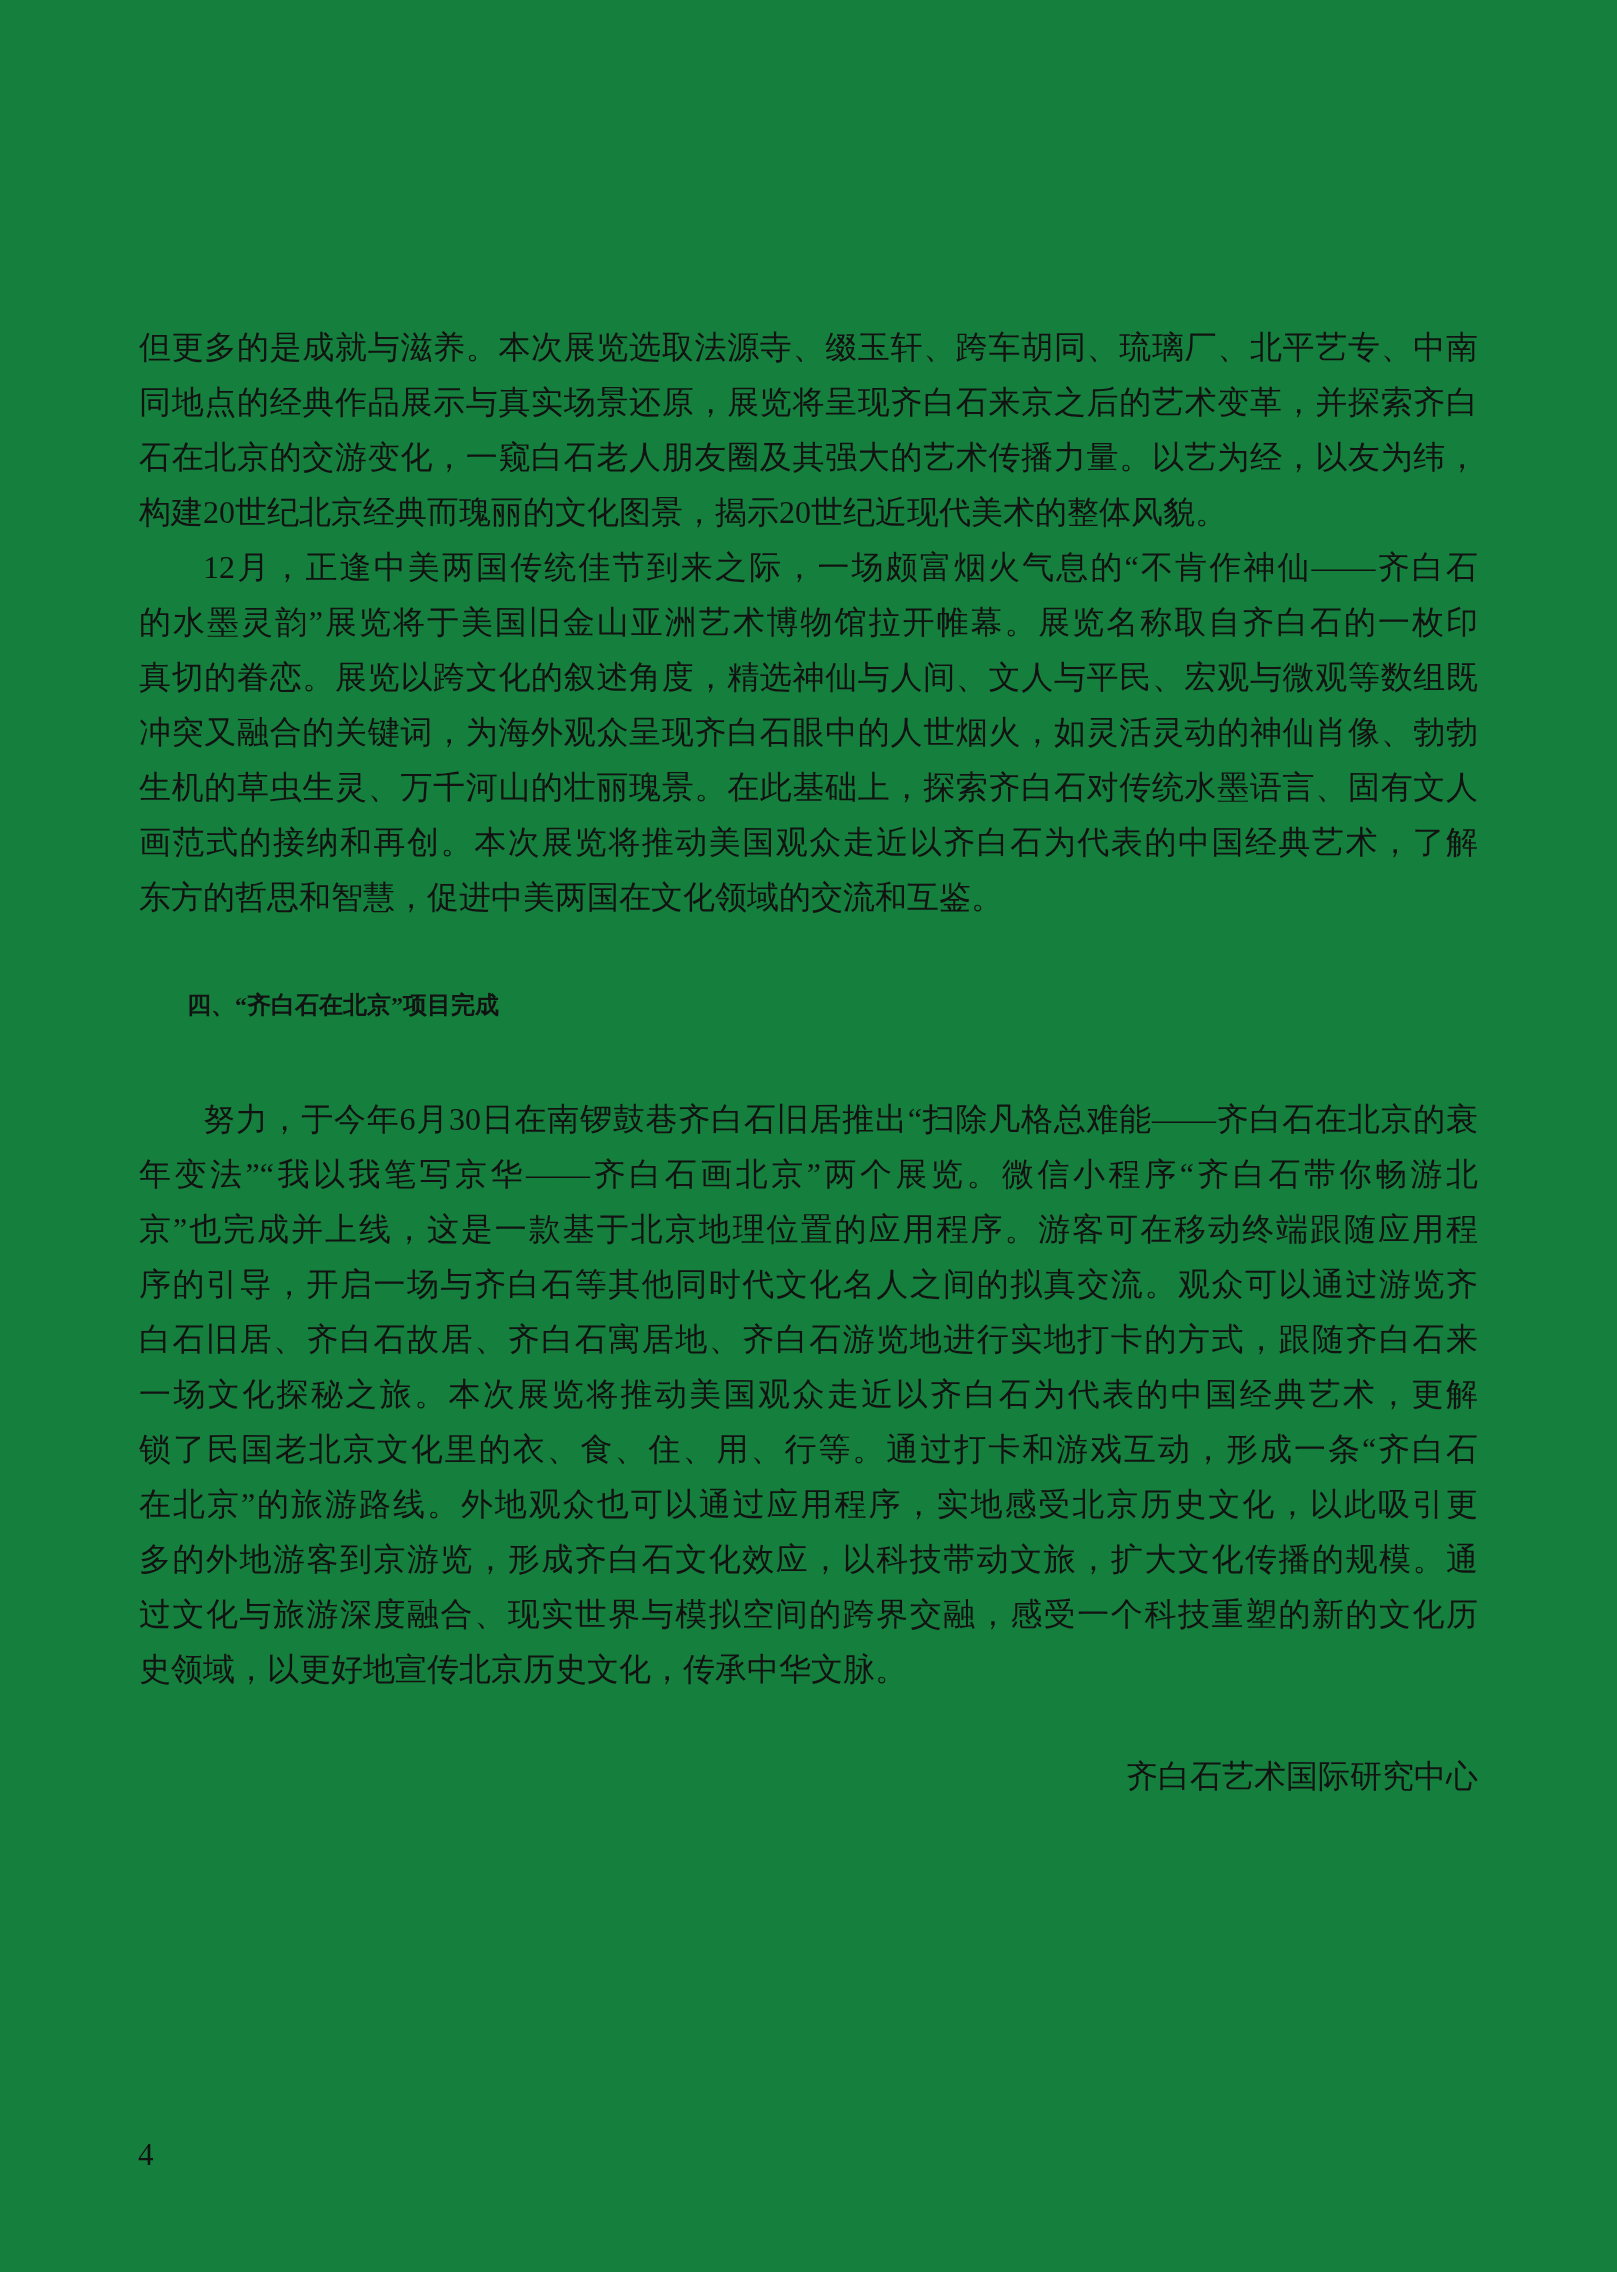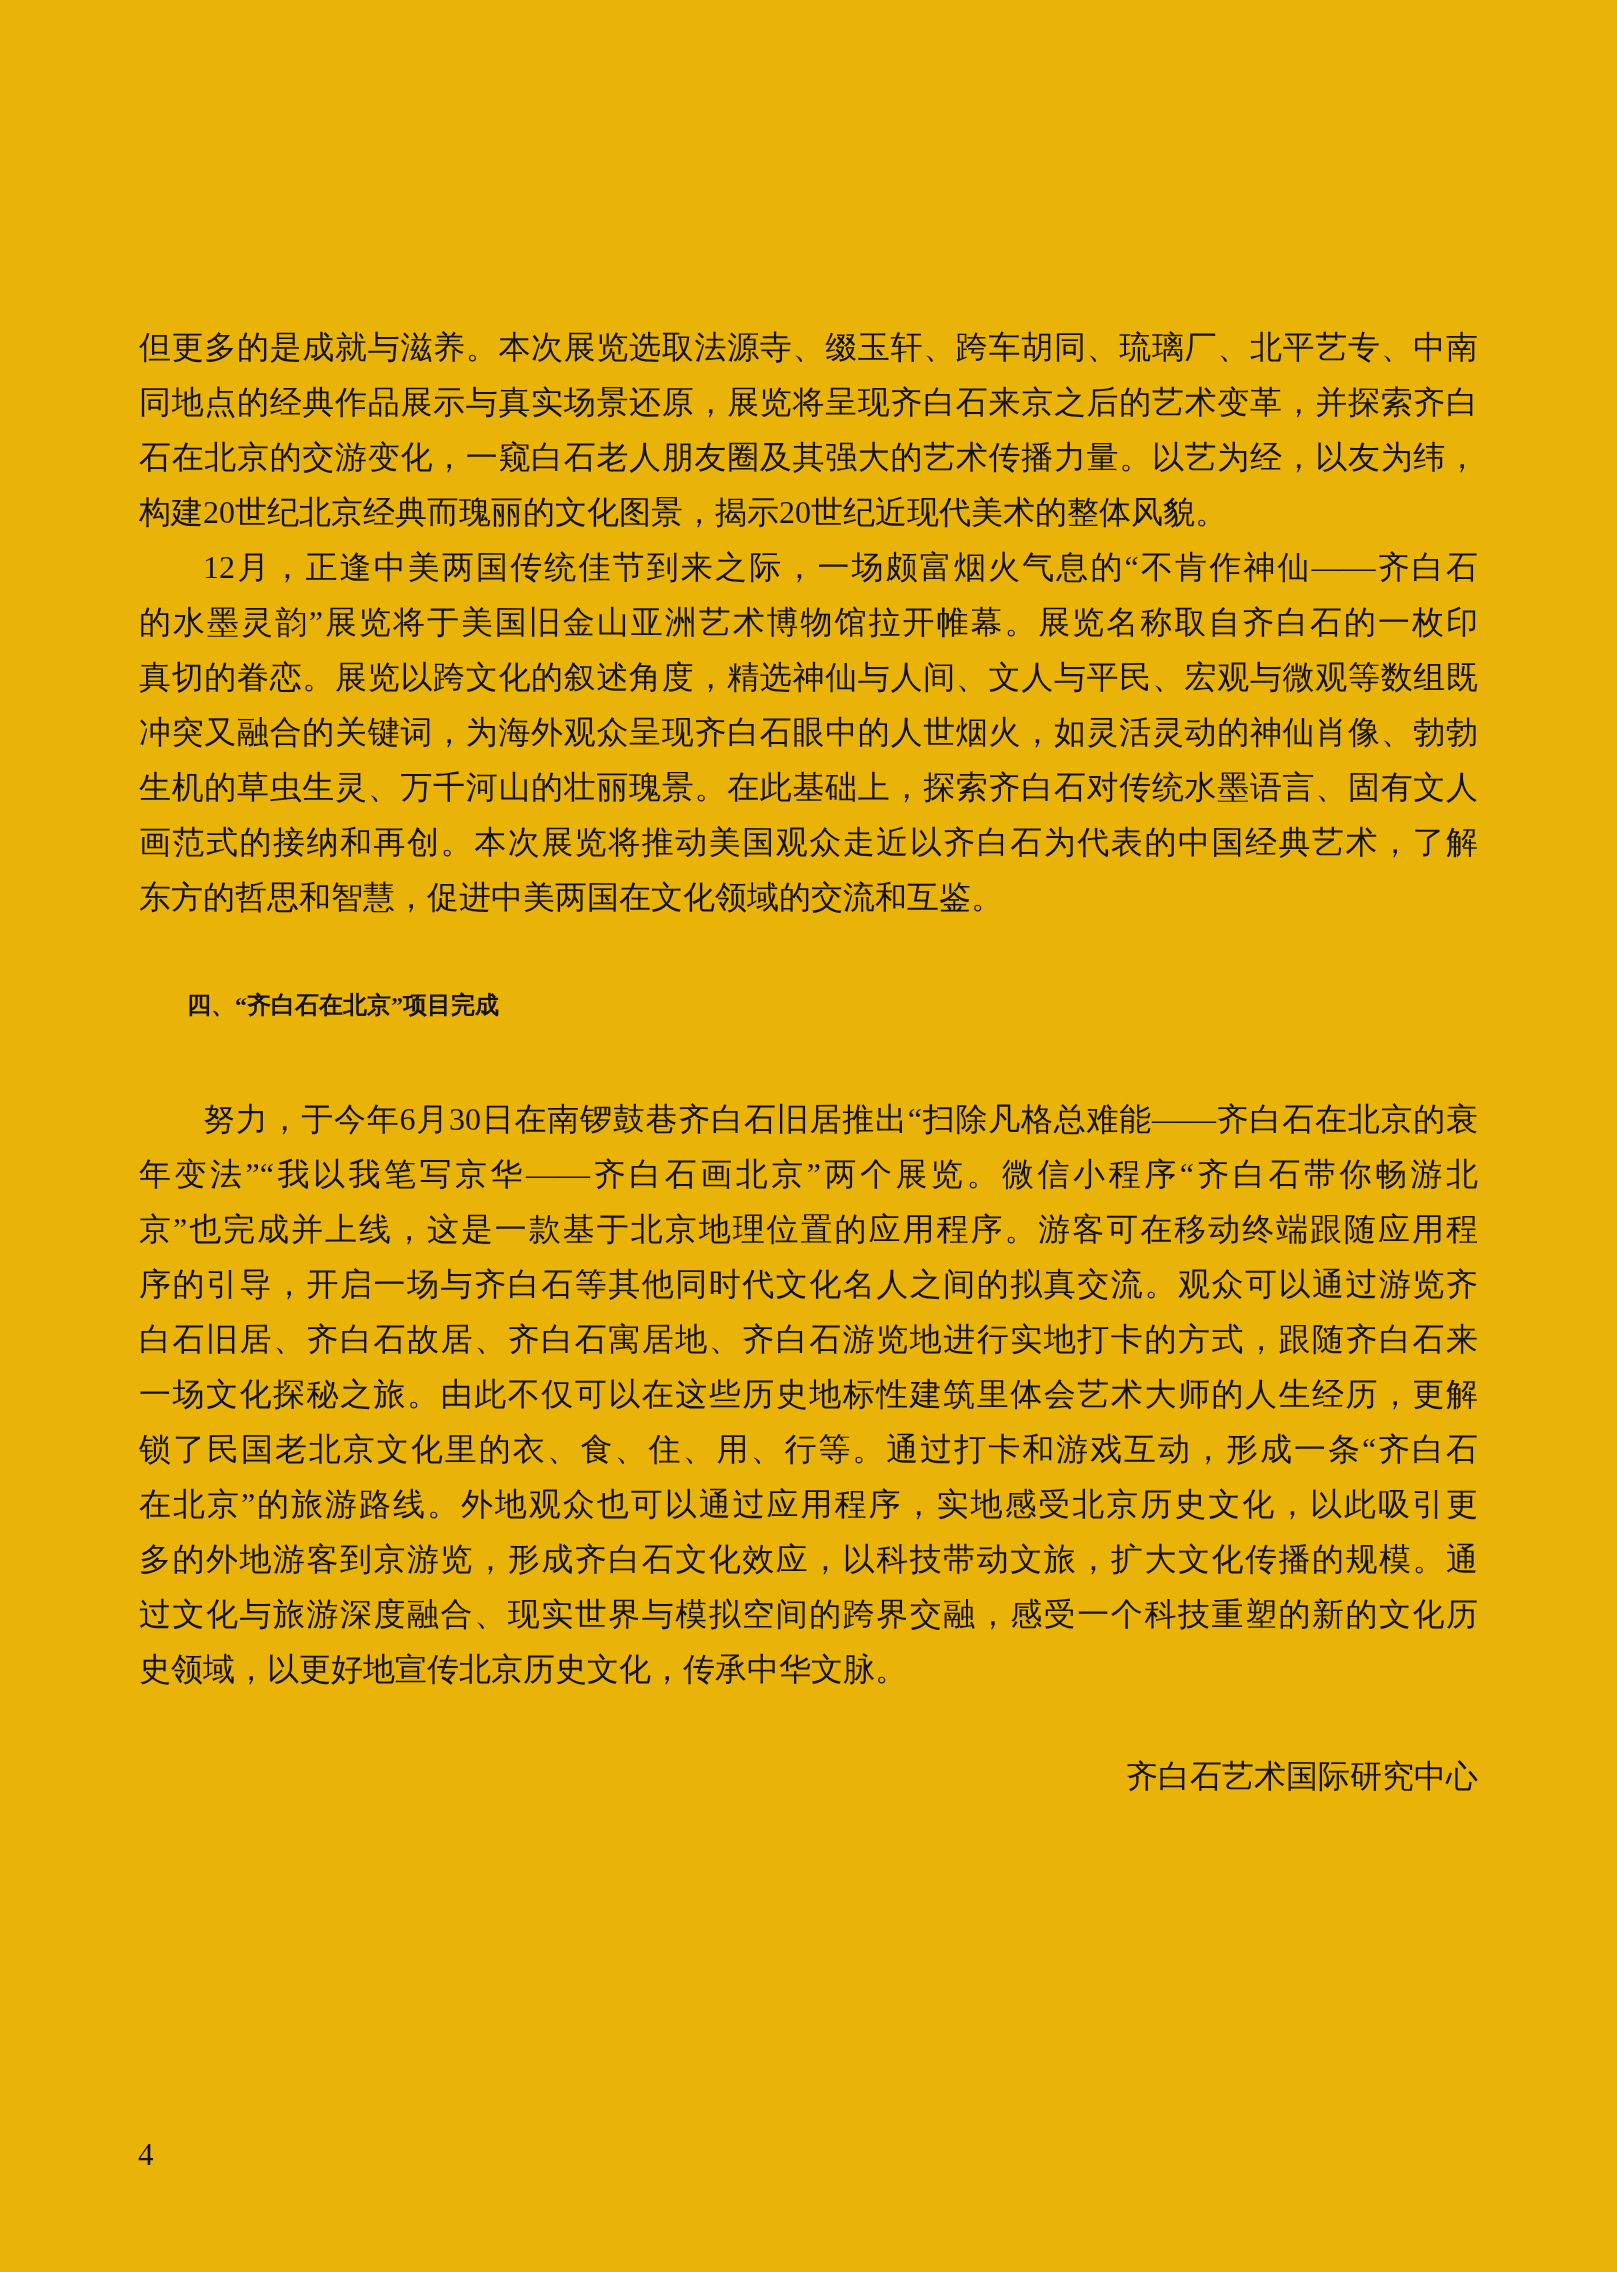--- a/index.html
+++ b/index.html
@@ -1,21 +1,21 @@
 <!DOCTYPE html>
 <html lang="zh" style="font-size:10px"><head>
 <meta charset="utf-8">
 <style>
   html, body { margin: 0; padding: 0; background: #ffffff; }
 
   .page {
     position: relative;
     width: 1617px;
     height: 2273px;
-    background: #eab308;
+    background: #15803d;
     color: #121212;
     font-family: "Liberation Serif", "DejaVu Serif", serif;
     overflow: hidden;
   }
 
   .content {
     position: absolute;
     left: 139px;
     right: 139px;
     top: 320px;
@@ -83,21 +83,21 @@
       </div>
 
     <h2 class="heading">四、“齐白石在北京”项目完成</h2>
 
     <div class="para indent-first">
         <div class="line">努力，于今年6月30日在南锣鼓巷齐白石旧居推出“扫除凡格总难能——齐白石在北京的衰</div>
         <div class="line">年变法”“我以我笔写京华——齐白石画北京”两个展览。微信小程序“齐白石带你畅游北</div>
         <div class="line">京”也完成并上线，这是一款基于北京地理位置的应用程序。游客可在移动终端跟随应用程</div>
         <div class="line">序的引导，开启一场与齐白石等其他同时代文化名人之间的拟真交流。观众可以通过游览齐</div>
         <div class="line">白石旧居、齐白石故居、齐白石寓居地、齐白石游览地进行实地打卡的方式，跟随齐白石来</div>
-        <div class="line">一场文化探秘之旅。由此不仅可以在这些历史地标性建筑里体会艺术大师的人生经历，更解</div>
+        <div class="line">一场文化探秘之旅。本次展览将推动美国观众走近以齐白石为代表的中国经典艺术，更解</div>
         <div class="line">锁了民国老北京文化里的衣、食、住、用、行等。通过打卡和游戏互动，形成一条“齐白石</div>
         <div class="line">在北京”的旅游路线。外地观众也可以通过应用程序，实地感受北京历史文化，以此吸引更</div>
         <div class="line">多的外地游客到京游览，形成齐白石文化效应，以科技带动文旅，扩大文化传播的规模。通</div>
         <div class="line">过文化与旅游深度融合、现实世界与模拟空间的跨界交融，感受一个科技重塑的新的文化历</div>
         <div class="line par-end">史领域，以更好地宣传北京历史文化，传承中华文脉。</div>
       </div>
 
     <div class="signature">齐白石艺术国际研究中心</div>
 
   </div>

